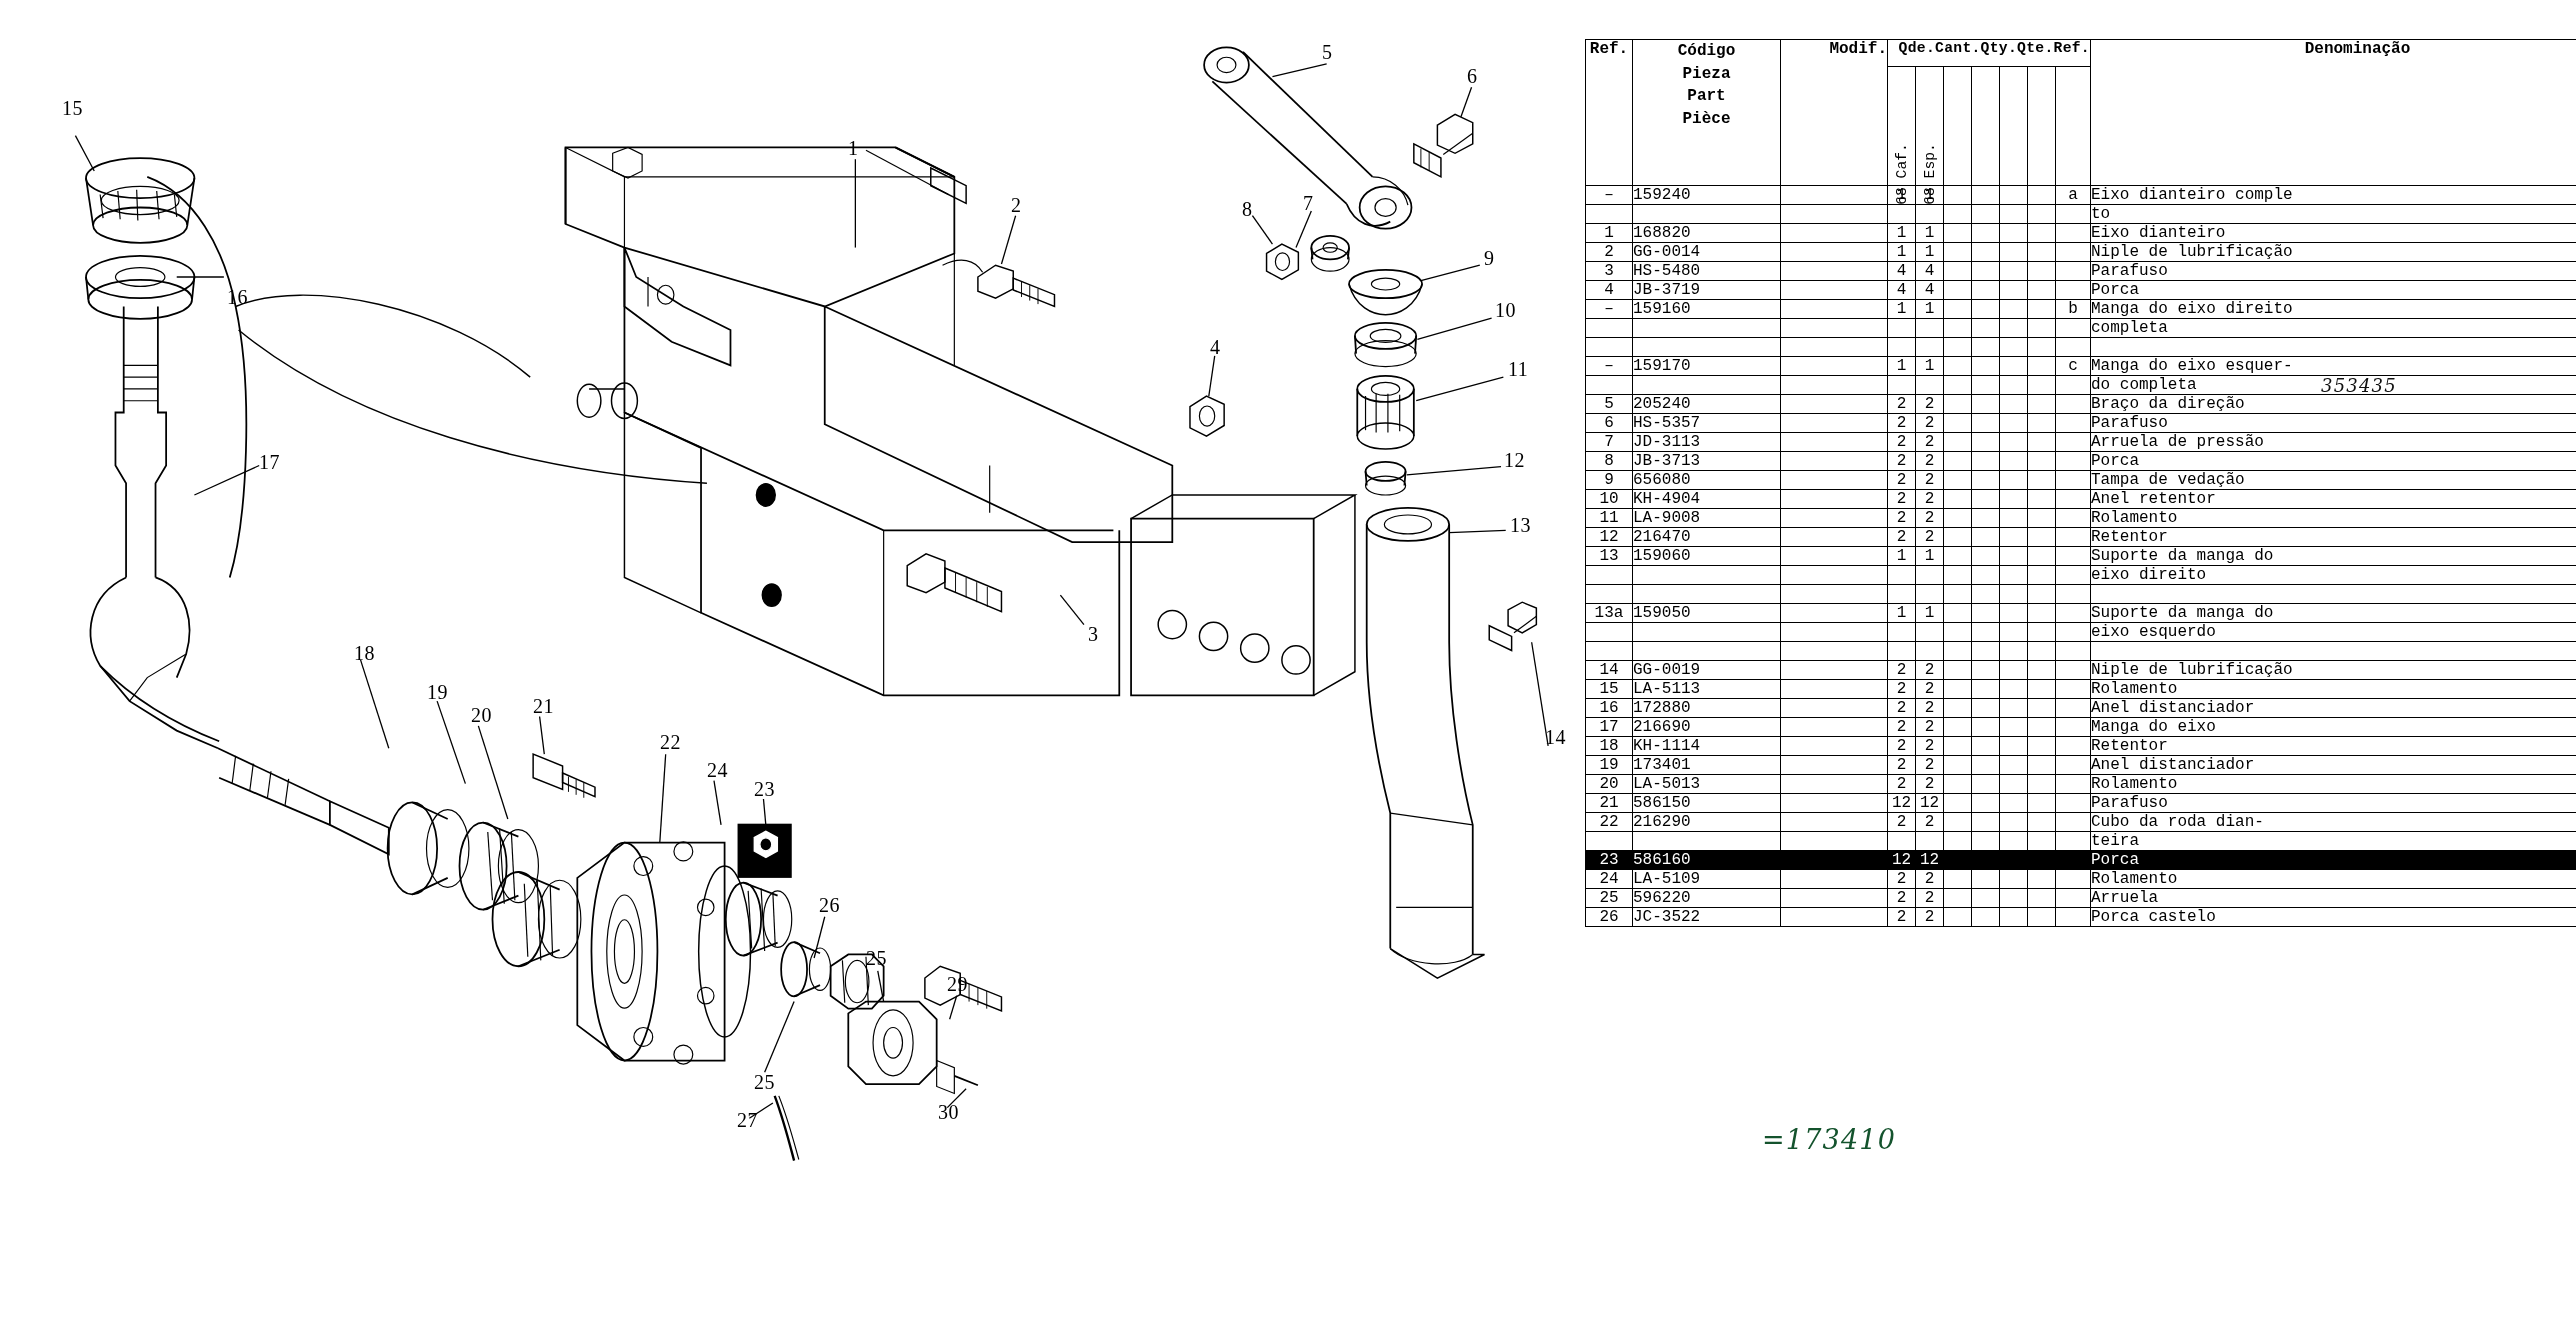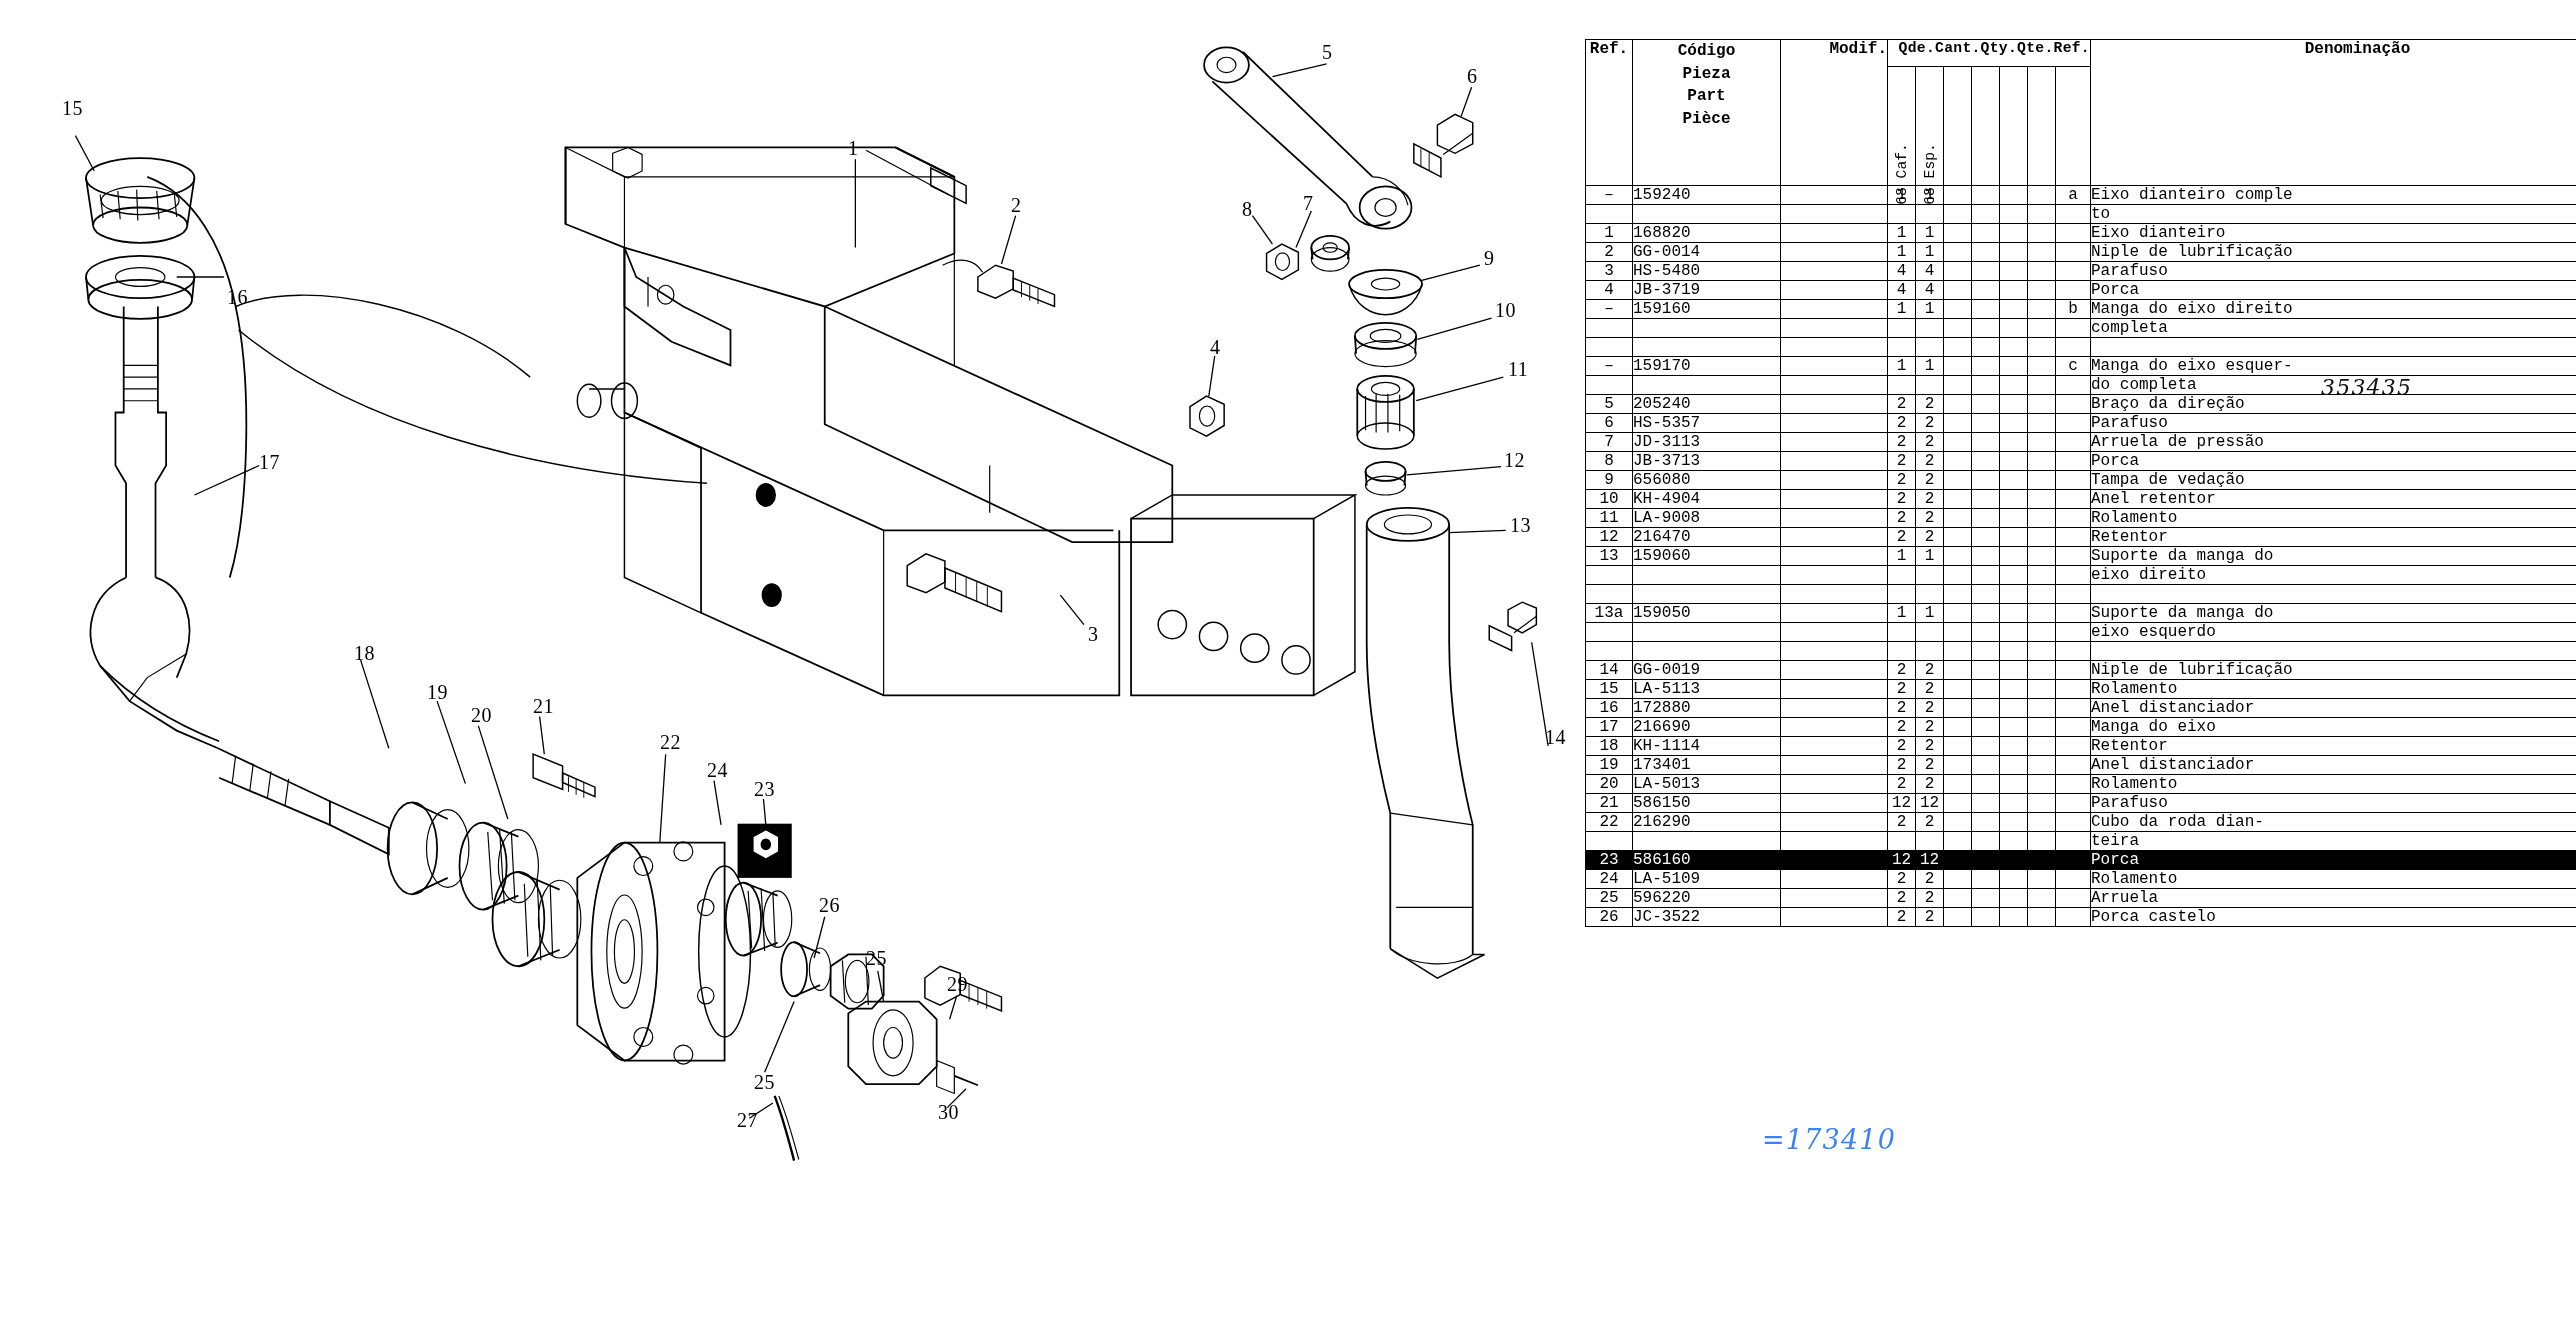--- a/index.html
+++ b/index.html
@@ -30,22 +30,22 @@
   td.c-cod{padding-left:9.4px;width:147px;}
   td.c-mod{width:106px;}
   td.c-q{text-align:center;width:27px;}
   td.c-blank{width:27px;}
   td.c-letter{text-align:center;width:34px;}
   td.c-den{padding-left:9.4px;white-space:pre;}
   tr.hl td{background:#000;color:#fff;}
   tr.hl td.c-den{background:#000;color:#fff;}
 
   
-  .hand{position:absolute;font-family:"DejaVu Serif",serif;font-style:italic;font-size:22px;letter-spacing:1.2px;color:#111;}
-  .hand2{position:absolute;font-family:"DejaVu Serif",serif;font-style:italic;font-size:27px;letter-spacing:1.2px;color:#3b82f6;}
+  .hand{position:absolute;font-family:"DejaVu Serif",serif;font-style:italic;font-size:18px;letter-spacing:1.2px;color:#111;}
+  .hand2{position:absolute;font-family:"DejaVu Serif",serif;font-style:italic;font-size:27px;letter-spacing:1.2px;color:#14532d;}
 </style>
 </head>
 <body>
 
 <div class="page">
 
   <div class="illus">
     <svg width="1567" height="1344" viewBox="0 0 2660 2281" fill="none" stroke="#000" stroke-width="3">
 
       <path d="M250 300 C 330 330, 380 420, 400 520 C 430 660, 420 880, 390 980" stroke-width="3"></path>

